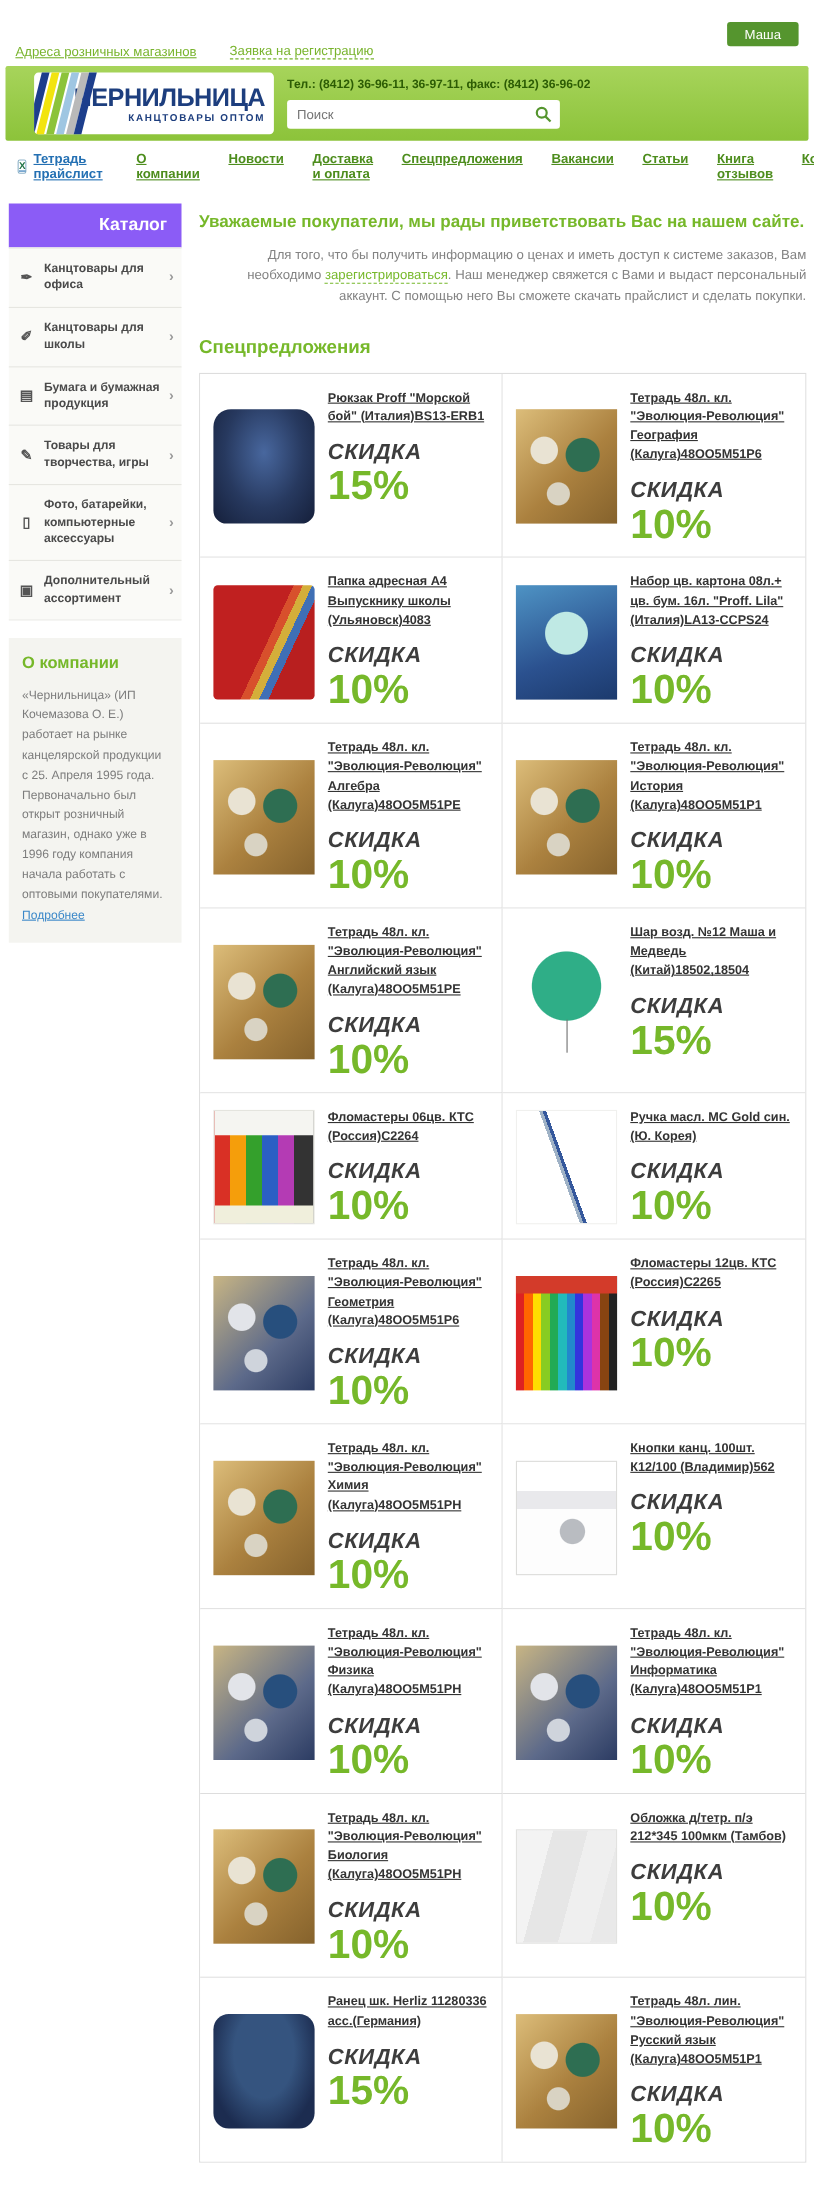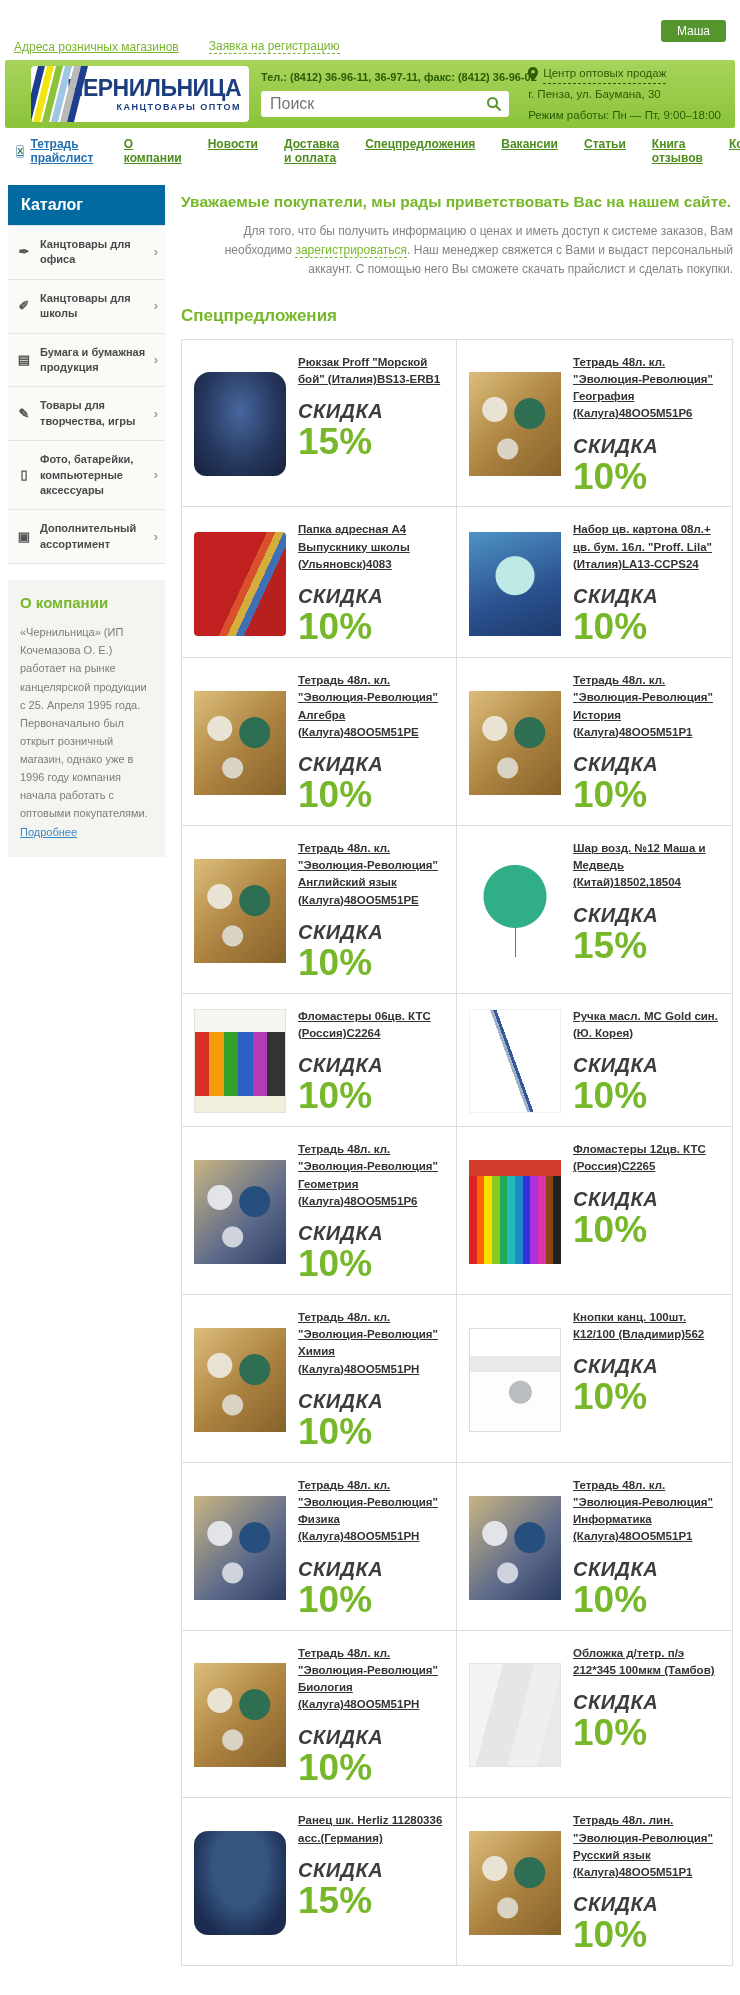--- a/index.html
+++ b/index.html
@@ -23,38 +23,38 @@
   .stripes { position:absolute; left:-4px; top:-6px; bottom:-6px; width:56px; }
   .stripes i { position:absolute; top:-8px; bottom:-8px; width:7px; transform:skewX(-14deg); }
   .s1{left:4px;background:#1d3e8c;} .s2{left:13px;background:#f2e40e;} .s3{left:22px;background:#8cc33a;}
   .s4{left:31px;background:#9fc6e2;} .s5{left:40px;background:#b9b9b9;} .s6{left:47px;background:#1d3e8c;width:5px;}
   .logo-title { color:#1d3e7e; font-weight:bold; font-size:23px; line-height:1; letter-spacing:-0.5px; }
   .logo-sub { color:#1d3e7e; font-weight:bold; font-size:9px; letter-spacing:1.5px; margin-top:2px; }
   .header-mid { margin-left:12px; width:252px; flex-shrink:0; }
   .phone-line { color:#2c5c04; font-weight:bold; font-size:11px; white-space:nowrap; margin:0 0 8px; }
   .searchbox { position:relative; width:248px; }
   .searchbox input { width:100%; height:26px; border:none; border-radius:3px; padding:0 30px 0 9px;
-                     font-size:16px; color:#666; font-family:inherit; outline:none; }
+                     font-size:12px; color:#666; font-family:inherit; outline:none; }
   .search-ico { position:absolute; right:7px; top:5px; width:16px; height:16px; color:#55952e; }
   .header-right { margin-left:auto; font-size:11.5px; color:#2c5c04; line-height:1.75; padding-right:4px; }
   .hr-line1 { display:flex; align-items:center; gap:5px; }
   .pin-ico { width:10px; height:14px; color:#2c5c04; flex-shrink:0; }
   .dashed-link { border-bottom:1px dashed #2c5c04; }
 
   
   .navbar { display:flex; align-items:center; gap:26px; padding:9px 16px 8px; font-size:12px; font-weight:bold; }
   .dl-link { display:flex; align-items:center; gap:6px; color:#2470b3; text-decoration:underline; }
   .xls-ico { width:13px; height:13px; background:#fff; border:1px solid #8fb3c9; color:#217346;
              font-size:9px; font-weight:bold; display:inline-flex; align-items:center; justify-content:center; border-radius:2px; }
   .nav-link { color:#4d8d1d; text-decoration:underline; }
 
   
   .layout { display:flex; padding:12px 5px 0 8px; background:#fff; }
   .sidebar { width:157px; flex-shrink:0; }
-  .cat-header { background:#0369a1; color:#fff; font-size:16px; font-weight:bold; padding:11px 13px; }
+  .cat-header { background:#8b5cf6; color:#fff; font-size:16px; font-weight:bold; padding:11px 13px;text-align:right; }
   .cat-list { border-bottom:1px solid #e6e6e1; }
   .cat-item { display:flex; align-items:center; gap:9px; background:#fafaf7; border-top:1px solid #e6e6e1;
               padding:11px 18px 11px 9px; font-size:11px; font-weight:bold; color:#4a4a4a; position:relative; line-height:1.4; }
   .cat-item::after { content:"›"; position:absolute; right:7px; top:50%; transform:translateY(-50%);
                      color:#9a9a9a; font-size:13px; font-weight:bold; }
   .cat-ico { width:14px; text-align:center; color:#555; font-size:13px; flex-shrink:0; }
   .about { background:#f4f4f0; margin-top:16px; padding:14px 12px 16px; }
   .about-title { color:#76b82a; font-size:15px; font-weight:bold; margin-bottom:12px; }
   .about-text { font-size:11px; color:#7c7c7c; line-height:1.65; }
   .about-more { color:#3a87c8; text-decoration:underline; font-size:11px; }
@@ -142,30 +142,20 @@
     <div class="header-mid">
       <div class="phone-line">Тел.: (8412) 36-96-11, 36-97-11, факс: (8412) 36-96-02</div>
       <div class="searchbox">
         <input type="text" placeholder="Поиск" style="">
         <svg class="search-ico" viewBox="0 0 16 16" fill="none" stroke="currentColor" stroke-width="2">
             <circle cx="6.5" cy="6.5" r="4.5"></circle>
             <line x1="10" y1="10" x2="14.5" y2="14.5"></line>
           </svg>
       </div>
     </div>
-    <div class="header-right">
-      <div class="hr-line1">
-        <svg class="pin-ico" viewBox="0 0 10 14" fill="currentColor">
-            <path d="M5 0C2.2 0 0 2.2 0 5c0 3.5 5 9 5 9s5-5.5 5-9C10 2.2 7.8 0 5 0zm0 7A2 2 0 1 1 5 3a2 2 0 0 1 0 4z"></path>
-          </svg>
-        <a class="dashed-link">Центр оптовых продаж</a>
-      </div>
-      <div>г. Пенза, ул. Баумана, 30</div>
-      <div>Режим работы: Пн — Пт, 9:00–18:00</div>
-    </div>
   </div>
 
   <div class="navbar">
     <a class="dl-link">
       <span class="xls-ico">X</span>
       <span>Тетрадь прайслист</span>
     </a>
     <span style="display:flex;gap:26px;">
         <a class="nav-link">О компании</a>
         <a class="nav-link">Новости</a>

